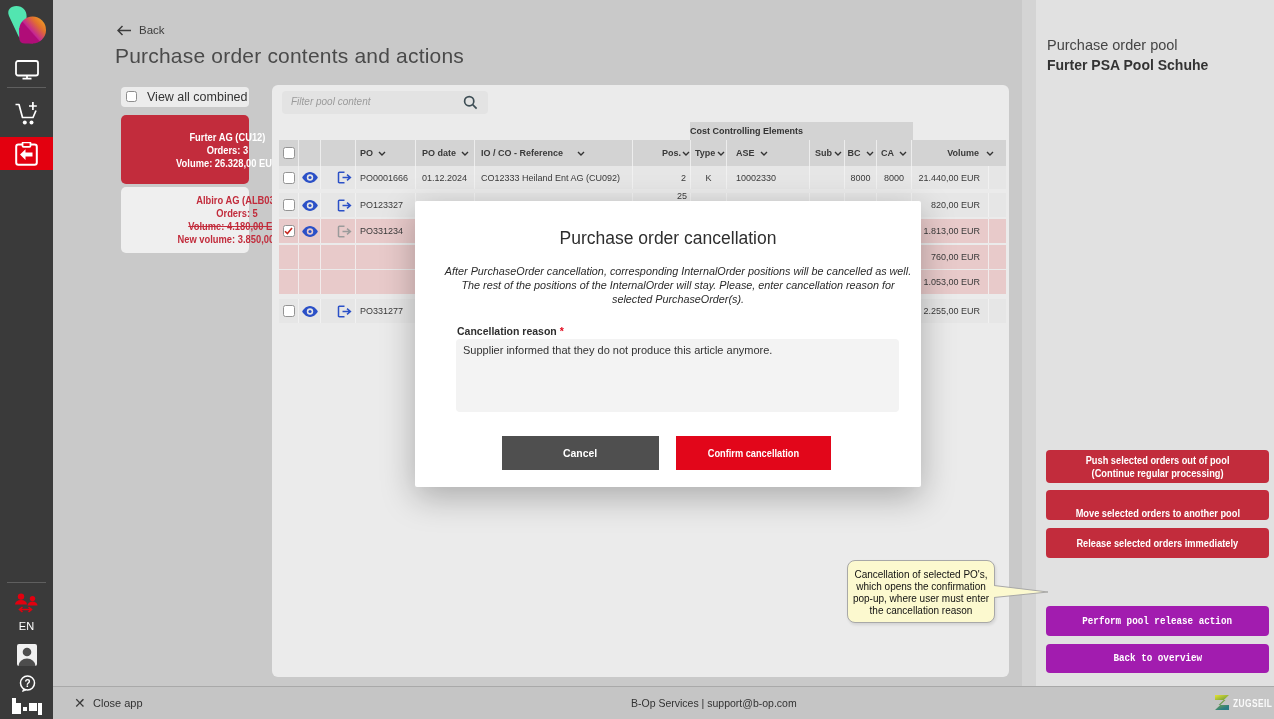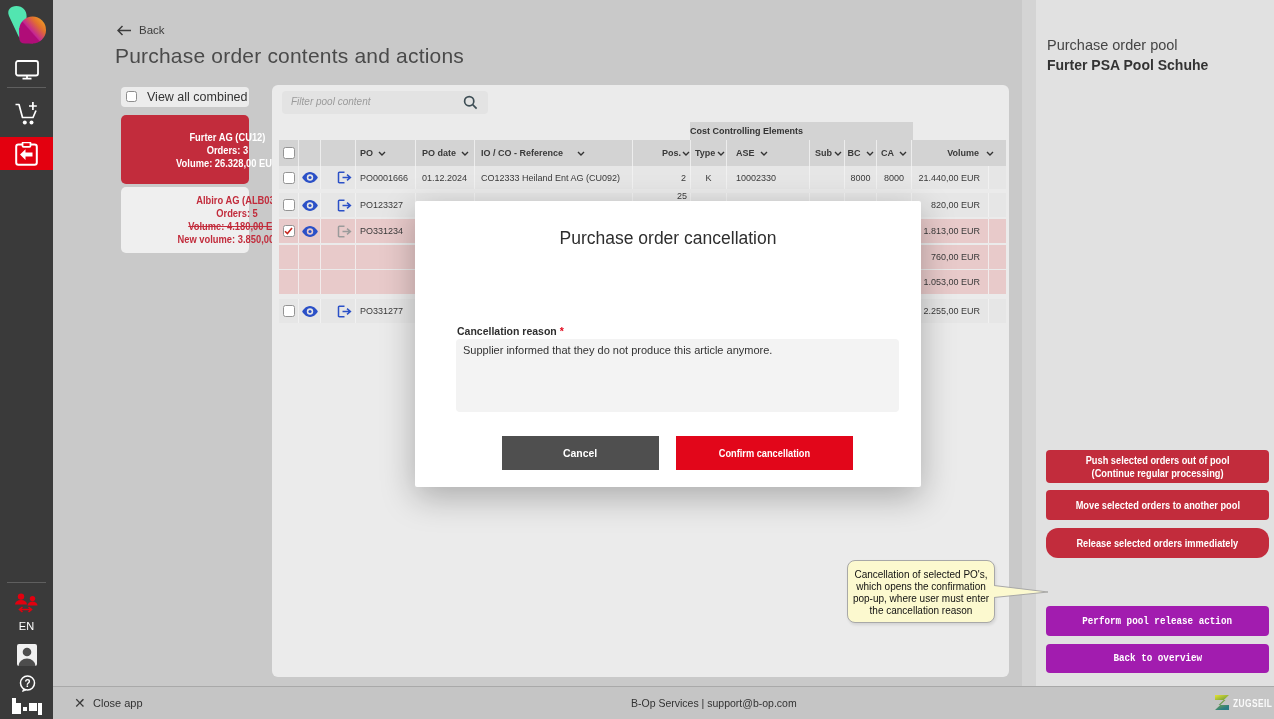--- a/index.html
+++ b/index.html
@@ -61,21 +61,21 @@
 .rbtn.gray { background:#a21caf;font-family:Liberation Mono, monospace; }
 
 
 #modal { left:415px; top:201px; width:506px; height:286px; background:#fff; border-radius:2px; box-shadow:0 10px 34px rgba(0,0,0,0.28); z-index:20; }
 #modal .mtitle { position:absolute; top:27px; width:100%; text-align:center; font-size:17.5px; color:#2e2e2e; }
 #modal .mpara { position:absolute; top:63px; left:27px; width:472px; text-align:center; font-style:italic; font-size:10.8px; line-height:14px; color:#2a2a2a; }
 #modal .mlabel { position:absolute; left:42px; top:124px; font-size:10.5px; font-weight:bold; color:#2e2e2e; }
 #modal .mta { position:absolute; left:41px; top:138px; width:443px; height:73px; background:#f3f3f3; border-radius:4px; font-size:11px; color:#333; padding:5px 7px; }
 .mbtn { position:absolute; top:235px; height:34px; border-radius:0; color:#fff; font-size:11px; font-weight:bold; display:flex; align-items:center; justify-content:center; }
 #mcancel { left:87px; width:157px; background:#4f4f4f; }
-#mconfirm { left:261px; width:177px; background:#e2061a; }
+#mconfirm { left:261px; width:155px; background:#e2061a; }
 
 
 #tip { left:847px; top:560px; width:148px; height:63px; background:#fcf9cf; border:1px solid #a8a8a8; border-radius:8px; z-index:25; font-size:10px; line-height:11.9px; text-align:center; color:#111; padding-top:8px; box-shadow:1px 2px 3px rgba(0,0,0,0.1); }
 
 
 #bbar { left:53px; top:686px; width:1221px; height:33px; background:#c5c5c5; border-top:1px solid #a9a9a9; z-index:5; font-size:11px; color:#333; }
 </style>
 </head>
 <body>
 
@@ -86,24 +86,24 @@
 </div>
 
 <div class="abs" style="left:1022px;top:0;width:14px;height:686px;background:#d4d4d4;"></div>
 
 <div class="abs" id="rpanel">
   <h3>Purchase order pool</h3>
   <h2>Furter PSA Pool Schuhe</h2>
   <div class="rbtn red" style="top:450px;height:33px;">
       <span>Push selected orders out of pool<br>(Continue regular processing)</span>
     </div>
-  <div class="rbtn red" style="top:490px;height:30px;">
+  <div class="rbtn red" style="top:490px;height:30px;align-items:flex-end;">
       <span>Move selected orders to another pool</span>
     </div>
-  <div class="rbtn red" style="top:528px;height:30px;border-radius:12px;">
+  <div class="rbtn red" style="top:528px;height:30px;">
       <span>Release selected orders immediately</span>
     </div>
   <div class="rbtn gray" style="top:606px;height:30px;">
       <span>Perform pool release action</span>
     </div>
   <div class="rbtn gray" style="top:644px;height:29px;">
       <span>Back to overview</span>
     </div>
 </div>
 
@@ -327,20 +327,21 @@
     <div class="cell c-sub"></div>
     <div class="cell c-bc"></div>
     <div class="cell c-ca"></div>
     <div class="cell c-vol">2.255,00 EUR</div>
       <div class="cell c-sp"></div>
   </div>
 </div>
 
 <div class="abs" id="modal">
   <div class="mtitle">Purchase order cancellation</div>
+  <div class="mpara">After PurchaseOrder cancellation, corresponding InternalOrder positions will be cancelled as well.<br>The rest of the positions of the InternalOrder will stay. Please, enter cancellation reason for<br>selected PurchaseOrder(s).</div>
   <div class="mlabel">Cancellation reason <span style="color:#e2061a;">*</span></div>
   <div class="mta">Supplier informed that they do not produce this article anymore.</div>
   <div class="mbtn" id="mcancel">
       <span style="display:inline-block;transform:scaleX(0.95);">Cancel</span>
     </div>
   <div class="mbtn" id="mconfirm">
       <span style="display:inline-block;transform:scaleX(0.84);white-space:nowrap;">Confirm cancellation</span>
     </div>
 </div>
 

